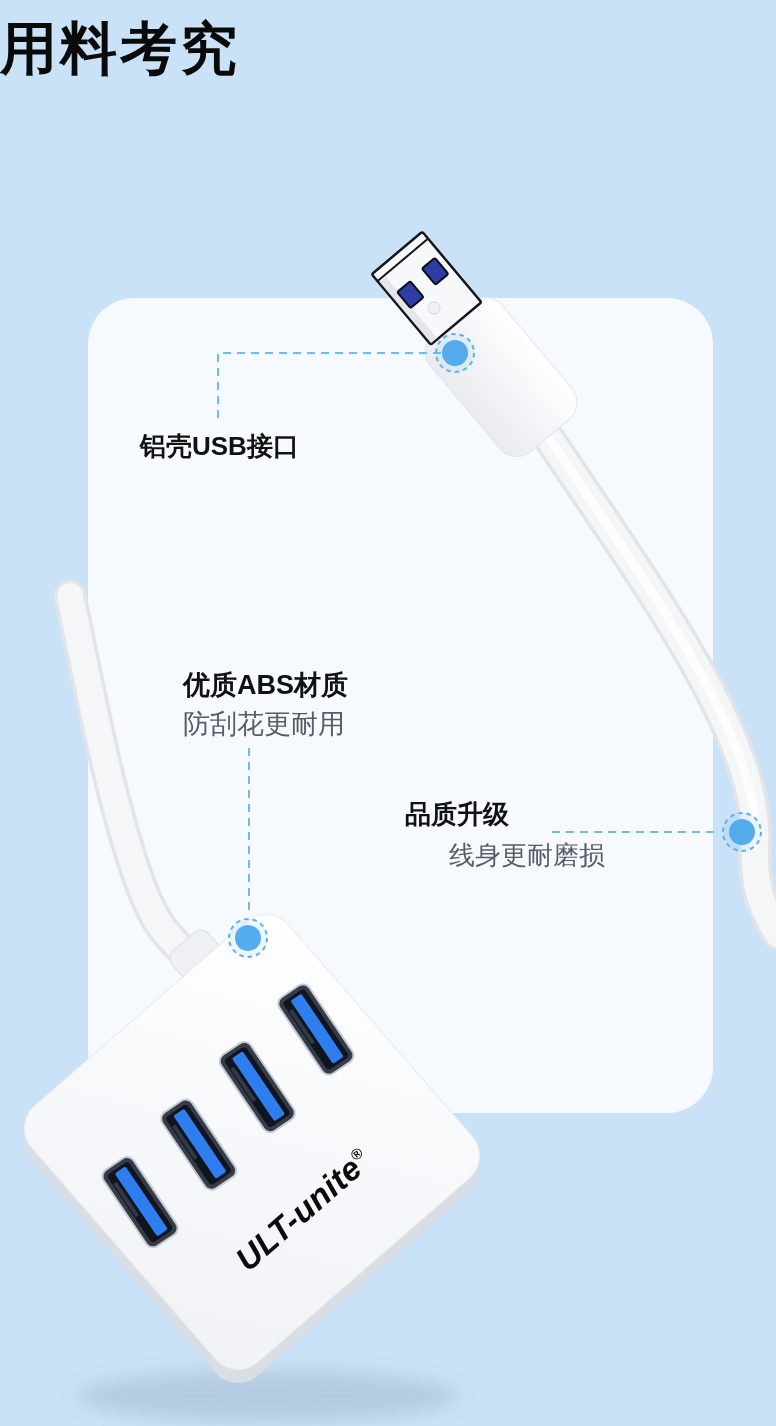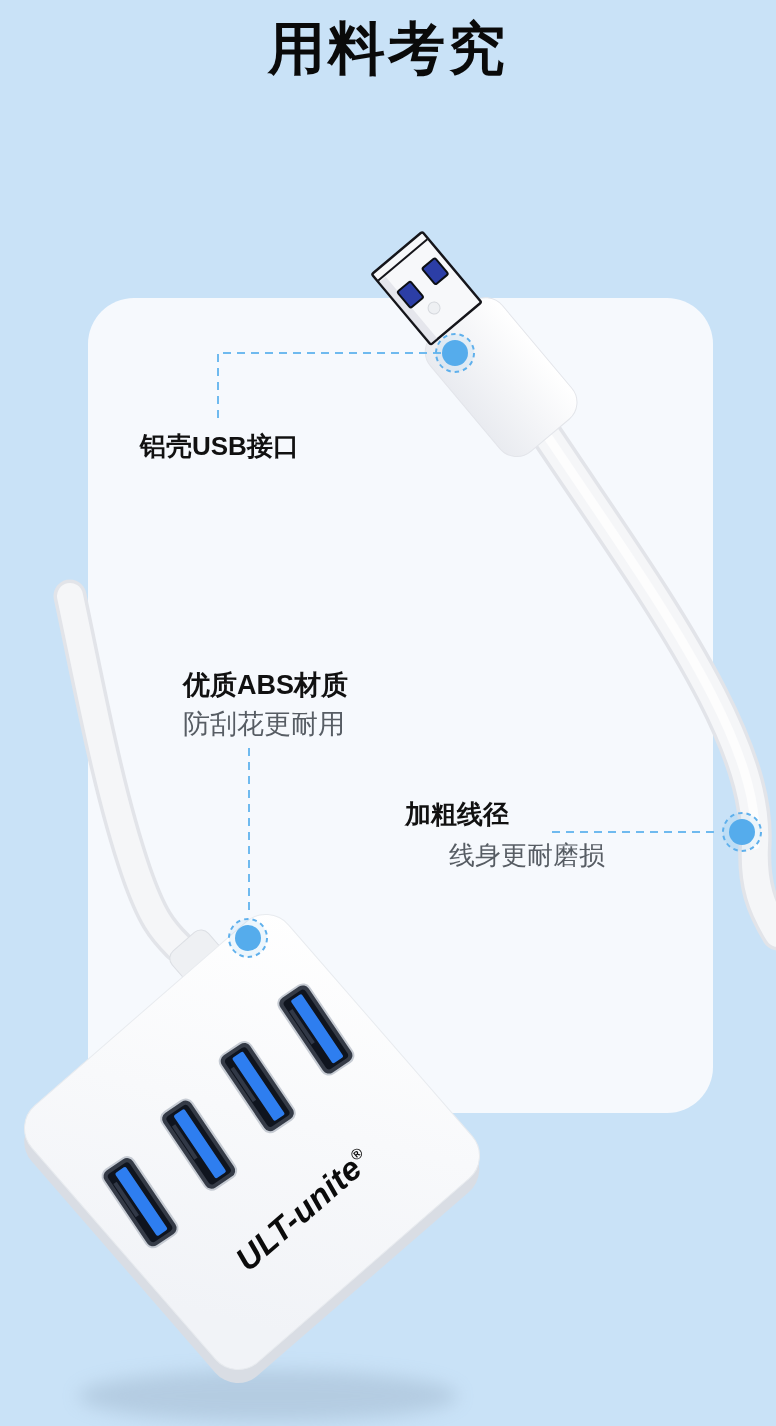--- a/index.html
+++ b/index.html
@@ -1,18 +1,18 @@
 <!DOCTYPE html>
 <html><head>
 <meta charset="utf-8">
 <style>
   html,body{margin:0;padding:0;}
   body{font-family:"Liberation Sans","DejaVu Sans",sans-serif;}
   .canvas{position:relative;width:776px;height:1426px;overflow:hidden;background:#c9e2f7;}
-  .title-block{position:absolute;top:10px;left:0;width:776px;text-align:center;color:#0a0a0a;}
+  .title-block{position:absolute;top:10px;left:0;width:776px;color:#0a0a0a;}
   .title-line{font-size:57px;font-weight:900;line-height:76px;letter-spacing:3px;}
   .card{position:absolute;left:88px;top:298px;width:625px;height:815px;border-radius:46px;background:#f6f9fd;}
   .product-svg,.callout-svg{position:absolute;left:0;top:0;}
   .callout-label{position:absolute;color:#111;white-space:nowrap;text-align:right;}
   .lbl-bold{font-weight:700;}
   .lbl-sub{font-weight:400;color:#575d64;}
   .c1-label{left:140px;top:429px;font-size:26px;}
   .c2-label{left:183px;top:667px;font-size:27px;}
   .c2-sub{left:183px;top:706px;font-size:27px;}
   .c3-label{left:405px;top:797px;font-size:26px;}
@@ -121,16 +121,16 @@
       <circle cx="742" cy="832" r="19" fill="rgba(85,172,236,0.10)" stroke="#5fb0ec" stroke-width="2" stroke-dasharray="4.5 4"></circle>
       <circle cx="742" cy="832" r="13" fill="#55acec"></circle>
     </g>
   </svg>
 
   <div class="callout-label c1-label lbl-bold">铝壳USB接口</div>
 
   <div class="callout-label c2-sub lbl-sub">防刮花更耐用</div>
   <div class="callout-label c2-label lbl-bold">优质ABS材质</div>
 
-  <div class="callout-label c3-label lbl-bold">加粗线径</div>
+  <div class="callout-label c3-label lbl-bold">品质升级</div>
   <div class="callout-label c3-sub lbl-sub">线身更耐磨损</div>
 
 </div>
 
 </body></html>

